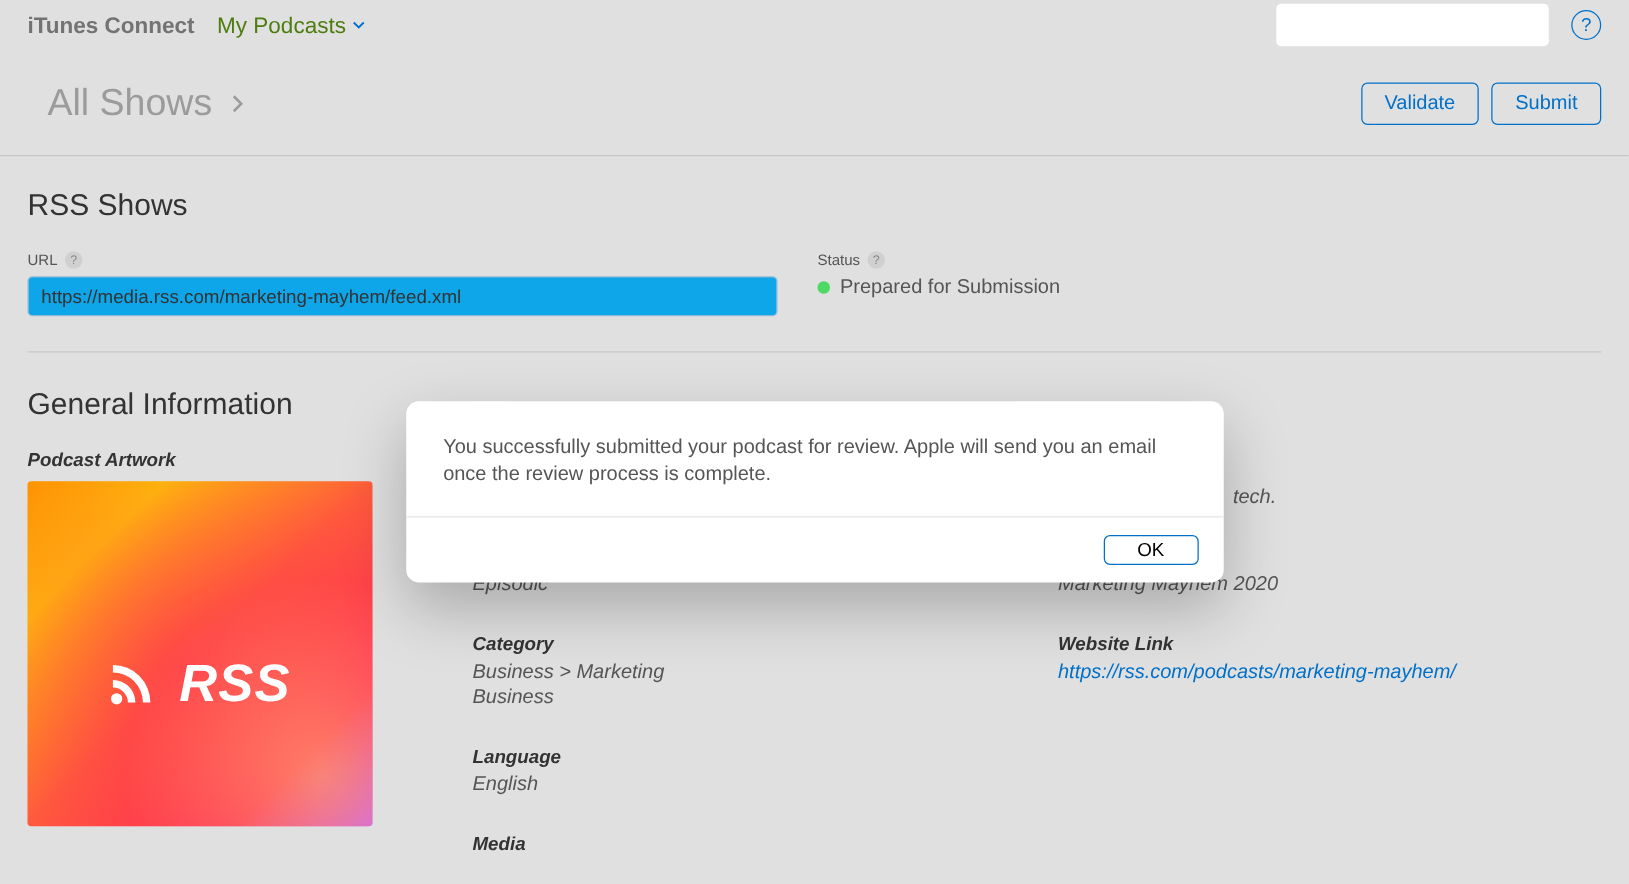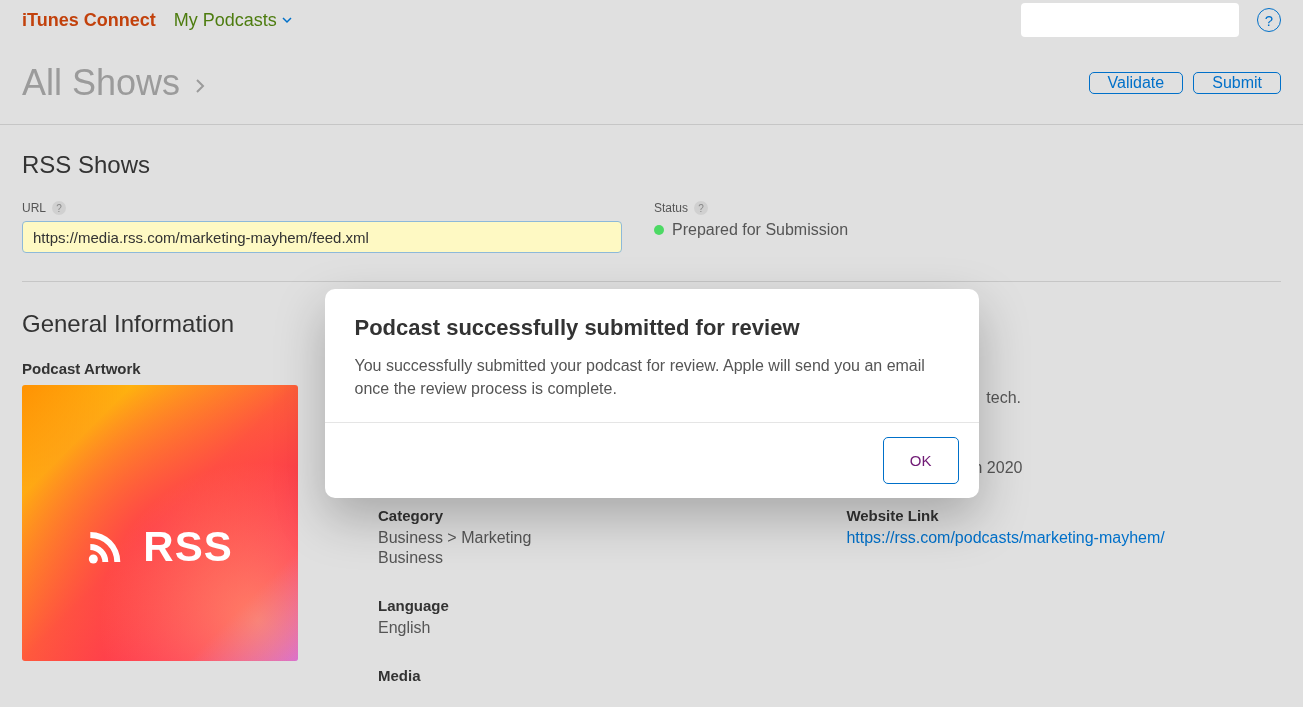--- a/index.html
+++ b/index.html
@@ -1,62 +1,62 @@
 <!DOCTYPE html>
 <html><head>
 <meta charset="utf-8">
 <style>
 * { box-sizing: border-box; margin: 0; padding: 0; }
 body { font-family: -apple-system, BlinkMacSystemFont, "Helvetica Neue", Arial, sans-serif; background: #e0e0e0; color: #333; width: 1303px; height: 707px; overflow: hidden; position: relative; }
 .topbar { height: 41px; background: #e0e0e0; display: flex; align-items: center; padding: 0 22px; border-bottom: 1px solid transparent; }
-.topbar-title { font-size: 18px; font-weight: 600; color: #c2410c; margin-right: 18px; }
+.topbar-title { font-size: 18px; font-weight: 600; color: #737373; margin-right: 18px; }
 .topbar-dd { font-size: 18px; color: #4d7c0f; display: flex; align-items: center; cursor: pointer; }
 .topbar-dd svg { margin-left: 4px; }
 .topbar-spacer { flex: 1; }
 .user-box { width: 218px; height: 34px; background: #fff; border-radius: 4px; margin-right: 18px; }
 .help-icon { width: 24px; height: 24px; border: 1.5px solid #0070c9; border-radius: 50%; display: flex; align-items: center; justify-content: center; color: #0070c9; font-size: 15px; cursor: pointer; }
 .subheader { height: 84px; background: #e0e0e0; display: flex; align-items: center; padding: 0 22px; border-bottom: 1px solid #c6c6c6; }
-.breadcrumb { font-size: 36px; display: flex; align-items: flex-start; gap: 14px; }
+.breadcrumb { font-size: 30px; display: flex; align-items: flex-start; gap: 14px; margin-left: 16px; }
 .breadcrumb .all { color: #9b9b9b; }
 .breadcrumb .sep { color: #9b9b9b; }
 .breadcrumb .cur { color: #333; }
 .sub-spacer { flex: 1; }
-.btn-outline { height: 22px; padding: 0 18px; border: 1px solid #0070c9; border-radius: 5px; background: transparent; color: #0070c9; font-size: 16px; cursor: pointer; margin-left: 10px; }
+.btn-outline { height: 34px; padding: 0 18px; border: 1px solid #0070c9; border-radius: 5px; background: transparent; color: #0070c9; font-size: 16px; cursor: pointer; margin-left: 10px; }
 .content { padding: 26px 22px; }
 .section-title { font-size: 24px; color: #333; font-weight: 400; margin-bottom: 22px; }
 .row-split { display: flex; gap: 32px; margin-bottom: 20px; }
 .col-left { flex: 0 0 600px; }
 .col-right { flex: 1; }
 .field-label { font-size: 12px; color: #555; margin-bottom: 6px; display: flex; align-items: center; gap: 6px; }
 .qmark { width: 14px; height: 14px; border-radius: 50%; background: #d0d0d0; color: #888; font-size: 10px; display: inline-flex; align-items: center; justify-content: center; }
-.url-input { width: 100%; height: 32px; background: #fef9c3; border: 1px solid #8db9d9; border-radius: 4px; padding: 0 10px; font-size: 15px; color: #333; }
+.url-input { width: 100%; height: 32px; background: #0ea5e9; border: 1px solid #8db9d9; border-radius: 4px; padding: 0 10px; font-size: 15px; color: #333; }
 .status-row { display: flex; align-items: center; gap: 8px; margin-top: 2px; }
 .status-dot { width: 10px; height: 10px; border-radius: 50%; background: #4cd964; }
 .status-text { font-size: 16px; color: #555; }
 .divider { border: none; border-top: 1px solid #c6c6c6; margin: 28px 0; }
-.gen-row { display: flex; gap: 28px; }
+.gen-row { display: flex; gap: 28px; font-style: italic; }
 .artwork-col { flex: 0 0 328px; }
 .art-label { font-size: 15px; color: #333; font-weight: 600; margin-bottom: 8px; }
 .artwork { width: 276px; height: 276px; background: linear-gradient(135deg, #ff9500 0%, #ffcc00 20%, #ff5e3a 50%, #ff2d55 80%, #c644fc 100%); border-radius: 3px; position: relative; overflow: hidden; }
 .artwork::before { content: ''; position: absolute; width: 420px; height: 420px; border-radius: 50%; background: radial-gradient(circle, rgba(255,45,85,0.6) 0%, rgba(255,45,85,0) 70%); top: -60px; left: -80px; }
 .artwork::after { content: ''; position: absolute; width: 320px; height: 320px; border-radius: 50%; background: radial-gradient(circle, rgba(255,212,121,0.5) 0%, rgba(255,212,121,0) 70%); bottom: -120px; right: -120px; }
 .rss-logo { position: absolute; bottom: 90px; left: 50%; transform: translateX(-50%); color: #fff; font-weight: 700; font-size: 42px; display: flex; align-items: center; gap: 20px; z-index: 2; letter-spacing: 1px;}
 .info-col { flex: 1; display: flex; flex-wrap: wrap; gap: 28px 53px; padding-top: 28px;}
 .info-field { flex: 0 0 46%; min-width: 260px; }
 .info-full { flex: 0 0 100%; }
 .info-label { font-size: 15px; color: #333; font-weight: 600; margin-bottom: 4px; }
 .info-value { font-size: 16px; color: #555; line-height: 1.3; }
 .info-link { color: #0070c9; }
 .modal-overlay { position: absolute; inset: 0; display: flex; align-items: center; justify-content: center; pointer-events: none; }
 .modal { width: 654px; background: #fff; border-radius: 10px; box-shadow: 0 20px 50px rgba(0,0,0,0.25); margin-top: 80px; pointer-events: auto; }
 .modal-body { padding: 26px 30px 22px; }
 .modal-title { font-size: 22px; font-weight: 600; color: #333; margin-bottom: 14px; }
 .modal-text { font-size: 16px; color: #555; line-height: 1.4; }
 .modal-footer { border-top: 1px solid #e5e5e5; padding: 14px 20px; display: flex; justify-content: flex-end; }
-.modal-ok { height: 47px; padding: 0 26px; border: 1px solid #0070c9; border-radius: 5px; background: #fff; color: #701a75; font-size: 15px; cursor: pointer; }
+.modal-ok { height: 24px; padding: 0 26px; border: 1px solid #0070c9; border-radius: 5px; background: #fff; color: #000000; font-size: 15px; cursor: pointer; }
 </style>
 </head>
 <body>
 
 <div class="topbar">
   <div class="topbar-title">iTunes Connect</div>
   <div class="topbar-dd">
     <span>My Podcasts</span>
     <svg width="12" height="12" viewBox="0 0 12 12">
         <path d="M2 4 L6 8 L10 4" stroke="#0070c9" stroke-width="1.5" fill="none"></path>
@@ -152,20 +152,19 @@
       <div class="info-field">
         <div class="info-label">Media</div>
       </div>
     </div>
   </div>
 </div>
 
 <div class="modal-overlay">
   <div class="modal">
     <div class="modal-body">
-      <div class="modal-title">Podcast successfully submitted for review</div>
       <div class="modal-text">You successfully submitted your podcast for review. Apple will send you an email once the review process is complete.</div>
     </div>
     <div class="modal-footer">
       <button class="modal-ok">OK</button>
     </div>
   </div>
 </div>
 
 </body></html>

